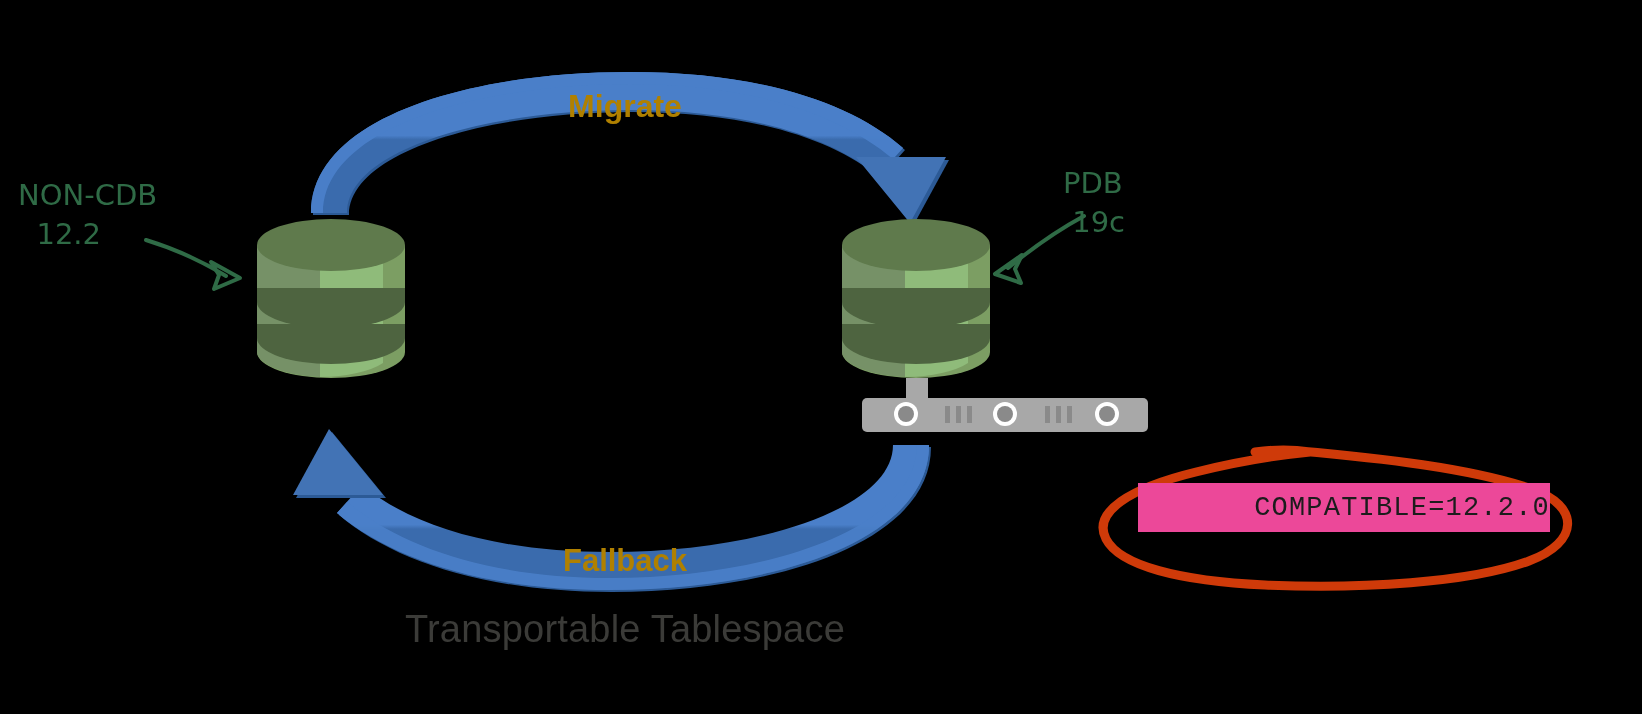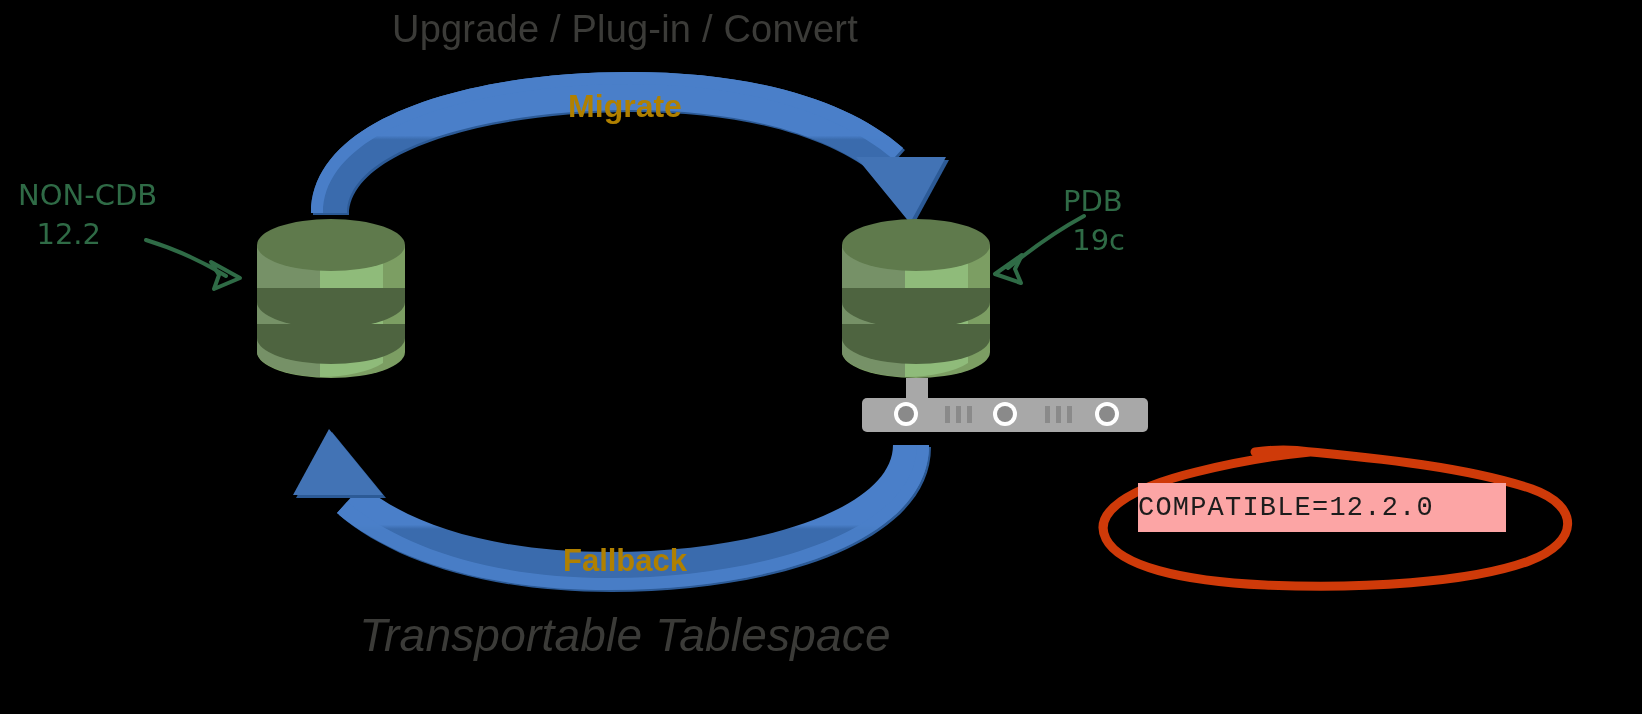--- a/index.html
+++ b/index.html
@@ -36,25 +36,24 @@
     font-size: 38px;
     color: #3b3b38;
     font-family: "Liberation Sans", sans-serif;
     letter-spacing: 0.2px;
   }
   .title-bottom {
     left: 0;
     top: 608px;
     width: 1250px;
     text-align: center;
-    font-size: 46px;
+    font-size: 38px;
     color: #3b3b38;
     font-family: "Liberation Sans", sans-serif;
     letter-spacing: 0.2px;
-    font-style: italic;
   }
   .label-migrate {
     left: 0;
     top: 88px;
     width: 1250px;
     text-align: center;
     font-size: 32px;
     font-weight: bold;
     color: #b08000;
     font-family: "Liberation Sans", sans-serif;
@@ -81,32 +80,32 @@
   .ann-noncdb {
     left: 18px;
     top: 164px;
     text-align: left;
     margin-top: 12px;
   }
   .ann-pdb {
     left: 1063px;
     top: 164px;
     text-align: left;
-    margin-top: 18px;
   }
   .code-box {
     position: absolute;
     left: 1138px;
     top: 483px;
     width: 368px;
     height: 49px;
-    background: #fca5a5;
+    background: #ec4899;
     display: flex;
     align-items: center;
-    justify-content: flex-start;
+    justify-content: flex-end;
+    padding-left: 44px;
   }
   .code-box span {
     font-family: "Liberation Mono", "DejaVu Sans Mono", monospace;
     font-size: 27px;
     color: #1c1c1c;
     letter-spacing: 1.2px;
     white-space: nowrap;
   }
 </style>
 </head>
@@ -248,21 +247,20 @@
                C 1380 458, 1470 468, 1532 489
                C 1580 506, 1580 542, 1529 561
                C 1470 583, 1360 589, 1265 585
                C 1180 581, 1120 566, 1106 539
                C 1092 512, 1130 488, 1196 472
                C 1240 461, 1280 455, 1310 452
                C 1290 449, 1270 450, 1255 452" stroke="#cf3a09" stroke-width="9" fill="none" stroke-linecap="round" stroke-linejoin="round"></path>
     </g>
   </svg>
 
-  <div class="txt title-top">Upgrade / Plug-in / Convert</div>
 
   <div class="txt label-migrate">Migrate</div>
 
   <div class="txt label-fallback">Fallback</div>
 
   <div class="txt title-bottom">Transportable Tablespace</div>
 
   <div class="ann ann-noncdb">NON-CDB
   12.2</div>
 

